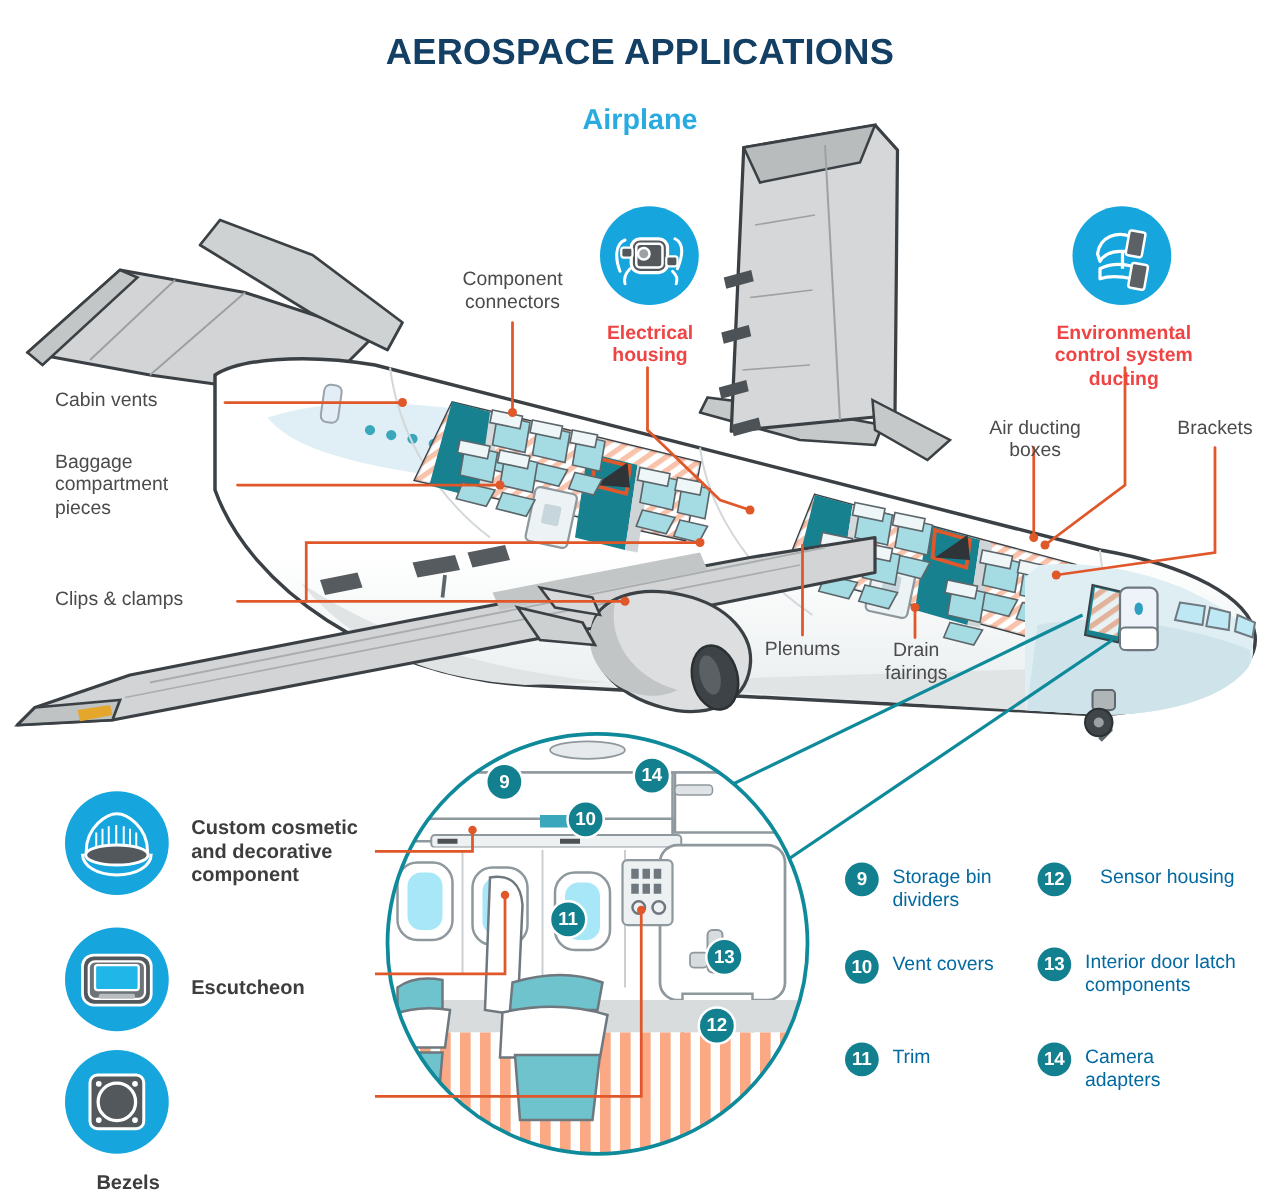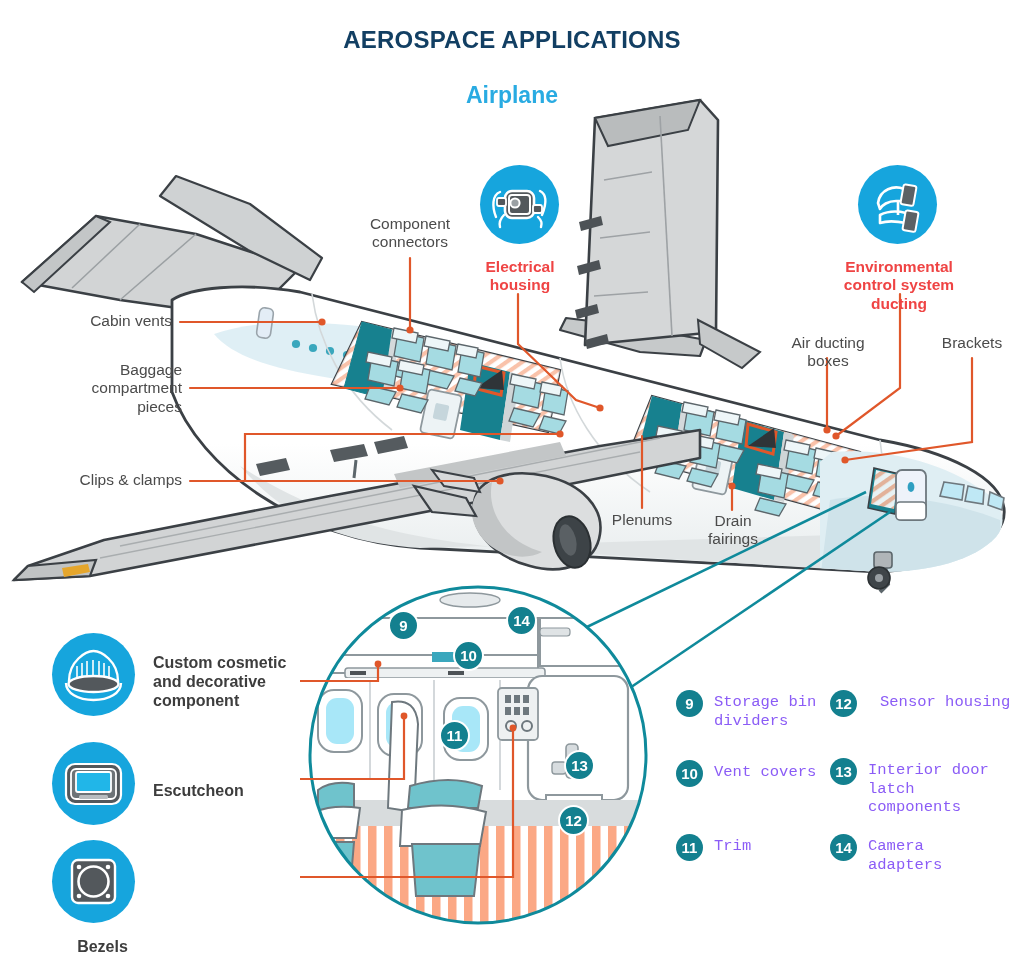--- a/index.html
+++ b/index.html
@@ -2,35 +2,35 @@
 <html><head>
 <meta charset="utf-8">
 <style>
   html,body{margin:0;padding:0;background:#ffffff;}
   body{width:1024px;height:957px;position:relative;overflow:hidden;
        font-family:"Liberation Sans","DejaVu Sans",sans-serif;}
   .stage{position:absolute;left:0;top:0;width:1024px;height:957px;}
   svg.art{position:absolute;left:0;top:0;width:1024px;height:957px;}
 
   .ttl{position:absolute;width:100%;text-align:center;font-weight:bold;}
-  #page-title{top:26px;font-size:24px;letter-spacing:.2px;color:#123f63;}
+  #page-title{top:26px;font-size:29px;letter-spacing:.2px;color:#123f63;}
   #page-subtitle{top:82px;font-size:23px;color:#29abe2;}
 
   .lbl{position:absolute;font-size:15.5px;color:#4b4b4b;line-height:1.18;}
-  .lbl.r{text-align:right;}
+  .lbl.r{text-align:left;padding-left:44px;}
   .lbl.c{text-align:center;}
   .lbl.b{font-weight:bold;color:#ef4444;}
 
   .icobadge{position:absolute;border-radius:50%;background:#16a5dd;}
 
   .legend-item{position:absolute;display:flex;align-items:flex-start;gap:11px;}
   .num{flex:0 0 auto;width:27px;height:27px;border-radius:50%;background:#13808f;
        color:#fff;font-size:15px;font-weight:bold;display:flex;align-items:center;
        justify-content:center;line-height:1;}
-  .legend-text{font-size:15.5px;color:#8b5cf6;line-height:1.2;padding-top:3px;font-family:Liberation Mono, monospace;}
+  .legend-text{font-size:15.5px;color:#0369a1;line-height:1.2;padding-top:3px;}
 
   .sidecard{position:absolute;display:flex;align-items:center;}
   .sidecard .cap{font-size:16px;font-weight:bold;color:#3d3d3d;line-height:1.2;margin-left:18px;margin-top:14px;}
 
   .marker{position:absolute;width:31px;height:31px;border-radius:50%;background:#13808f;
           color:#fff;font-size:15px;font-weight:bold;display:flex;align-items:center;
           justify-content:center;border:2px solid #ffffff;box-sizing:border-box;}
 </style>
 </head>
 <body>

